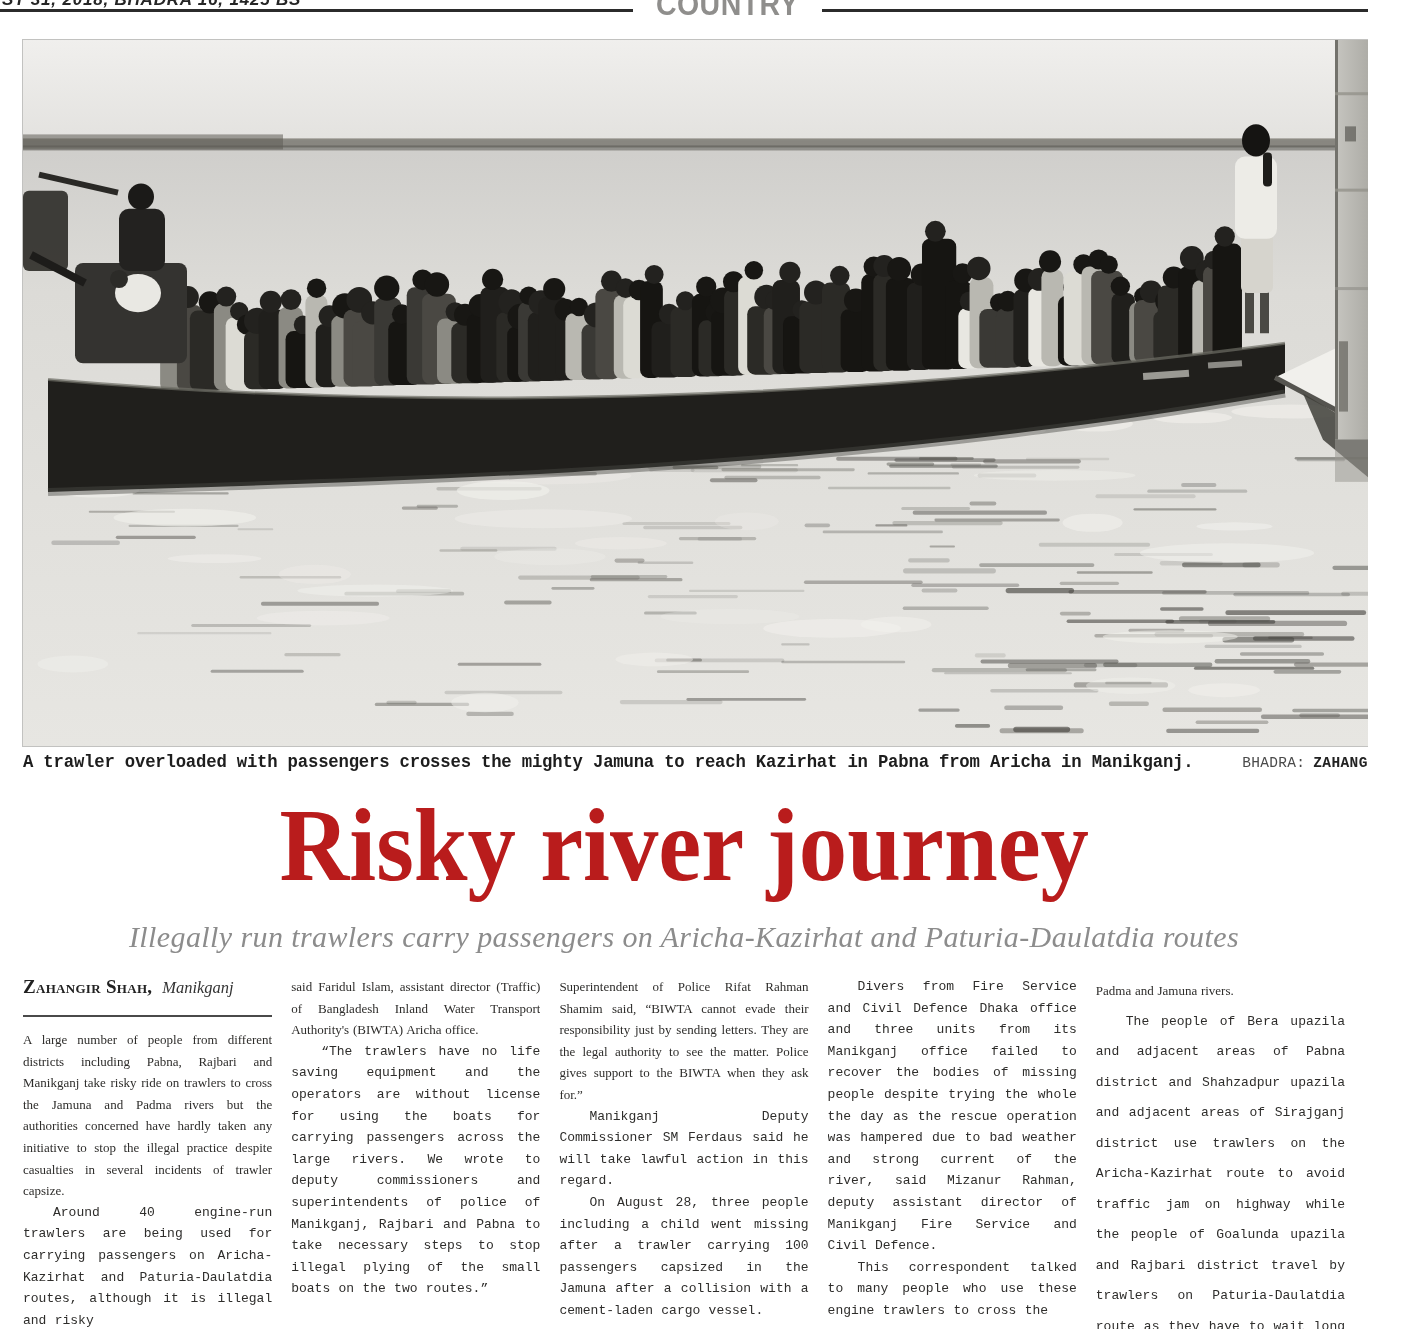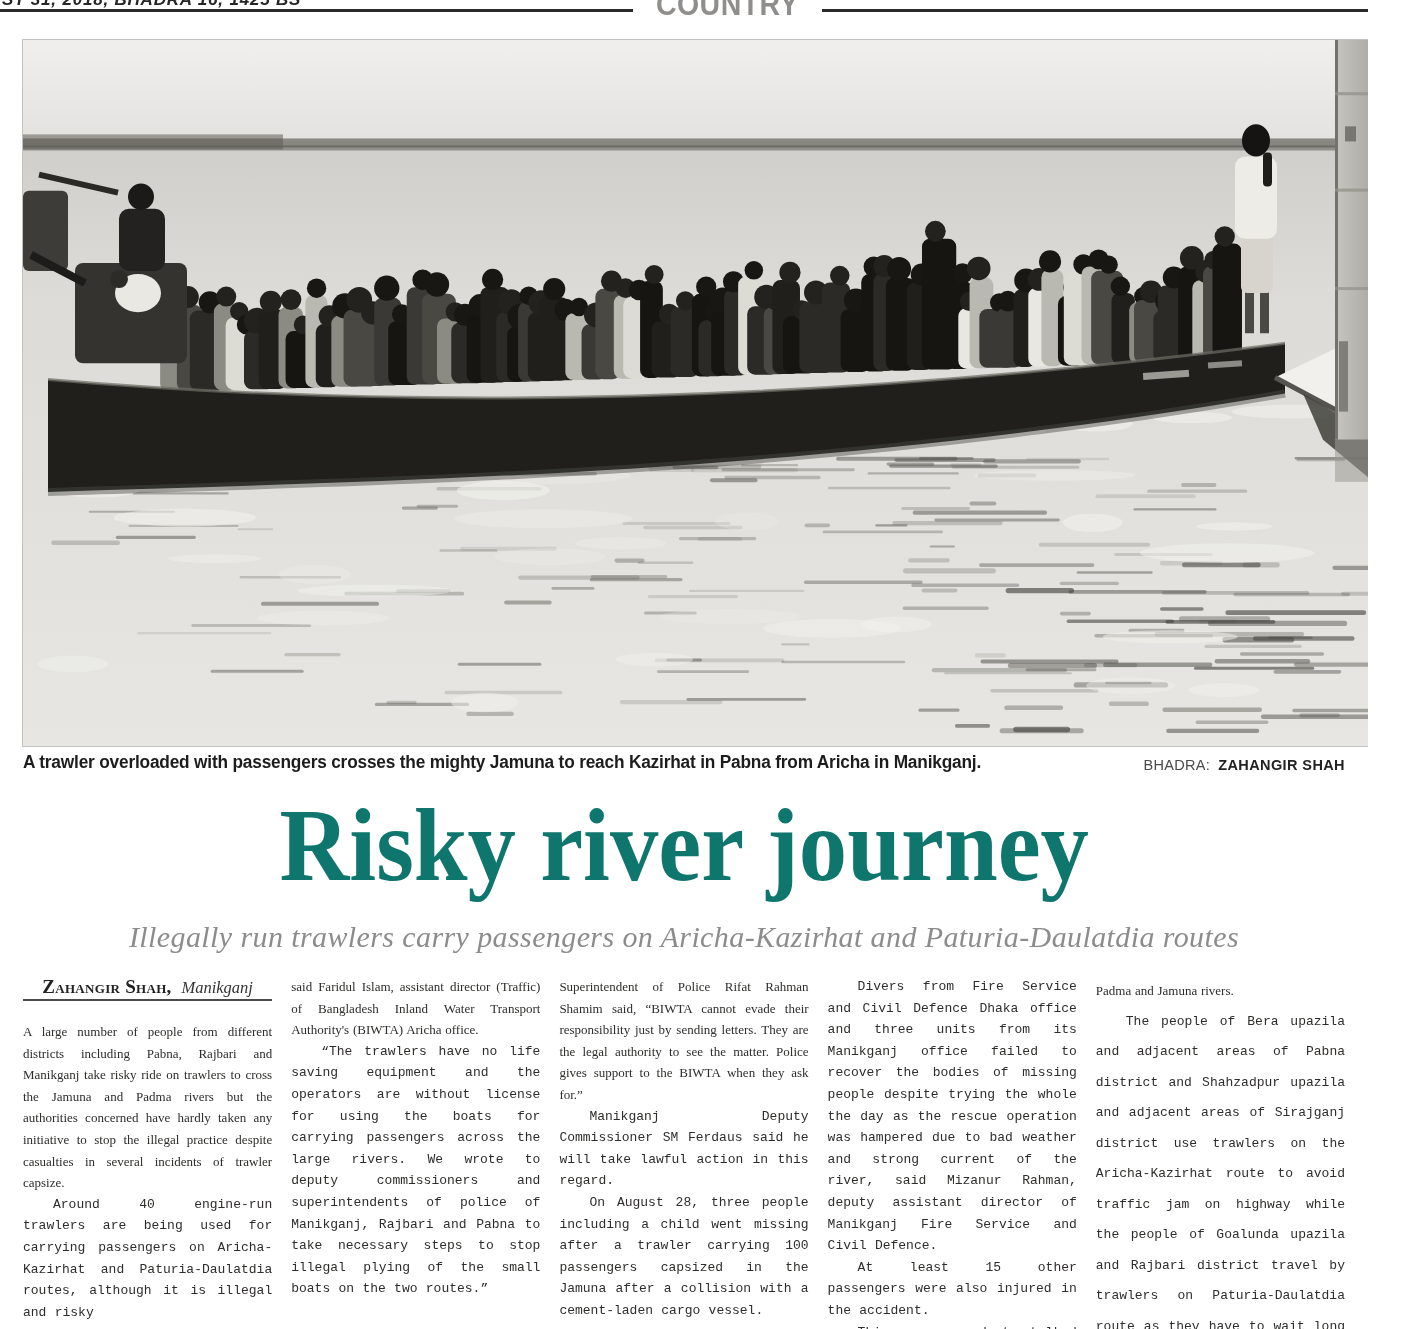--- a/index.html
+++ b/index.html
@@ -24,54 +24,54 @@
   }
   
   .photo{
     position:absolute;top:40px;left:23px;width:1365px;height:706px;margin:0;
     outline:1px solid #c2c2c0;background:#e4e3e0;overflow:hidden;
   }
   .photo svg{display:block;width:100%;height:100%;}
   
   .caption-row{
     position:absolute;top:752px;left:23px;right:23px;
-    display:flex;justify-content:space-between;align-items:flex-end;
-    font-family:Liberation Sans, sans-serif;
+    display:flex;justify-content:space-between;align-items:center;
+    font-family:Liberation Mono, monospace;
   }
   .caption{
     margin:0;font-weight:bold;font-size:18px;color:#1d1d1d;letter-spacing:-.2px;
     transform:scaleX(.96);transform-origin:left top;white-space:nowrap;
   }
   .credit{margin:2px 0 0 0;font-size:14.5px;color:#4a4a4a;white-space:nowrap;letter-spacing:.3px;}
   .credit b{color:#222;margin-left:8px;letter-spacing:.4px;}
   
   .headline{
     position:absolute;top:788px;left:0;right:0;margin:0;text-align:center;
-    font-size:104px;font-weight:bold;color:#0f766e;line-height:1.1;
+    font-size:104px;font-weight:bold;color:#b91c1c;line-height:1.1;
   }
   .headline>span{display:inline-block;transform:scaleX(.93);transform-origin:center;}
   .subheadline{
     position:absolute;top:920px;left:0;right:0;margin:0;text-align:center;
     font-style:italic;font-weight:normal;font-size:30px;color:#8c8c8c;letter-spacing:.4px;
   }
   
   .columns{
     position:absolute;top:976px;left:23px;right:23px;bottom:0;
     display:grid;grid-template-columns:repeat(5,1fr);gap:19px;overflow:hidden;
   }
   .col{overflow:hidden;}
   .col p{
     margin:0;font-size:13px;line-height:21.6px;color:#2e2d2b;
     text-align:justify;word-spacing:.5px;
   }
   .col p.indent{text-indent:30px;font-family:Liberation Mono, monospace;}
   .col[data-col="4"] p{line-height:30.5px;}
   .byline{
-    padding-bottom:1px;margin-bottom:20px;border-bottom:2px solid #4a4a4a;
-    font-size:19px;color:#222;white-space:nowrap;text-align:center;
+    padding-bottom:17px;margin-bottom:12px;border-bottom:2px solid #4a4a4a;
+    font-size:19px;color:#222;white-space:nowrap;
   }
   .byline-author{font-variant:small-caps;font-weight:bold;letter-spacing:.3px;}
   .byline-loc{font-style:italic;font-size:16.5px;margin-left:5px;color:#333;}
 </style>
 </head>
 <body>
 
 <div class="page">
 
   <header class="masthead">
@@ -529,21 +529,20 @@
         <p class="">said Faridul Islam, assistant director (Traffic) of Bangladesh Inland Water Transport Authority's (BIWTA) Aricha office.</p>
         <p class="indent">“The trawlers have no life saving equipment and the operators are without license for using the boats for carrying passengers across the large rivers. We wrote to deputy commissioners and superintendents of police of Manikganj, Rajbari and Pabna to take necessary steps to stop illegal plying of the small boats on the two routes.”</p>
       </div>
     <div class="col" data-col="2">
         <p class="">Superintendent of Police Rifat Rahman Shamim said, “BIWTA cannot evade their responsibility just by sending letters. They are the legal authority to see the matter. Police gives support to the BIWTA when they ask for.”</p>
         <p class="indent">Manikganj Deputy Commissioner SM Ferdaus said he will take lawful action in this regard.</p>
         <p class="indent">On August 28, three people including a child went missing after a trawler carrying 100 passengers capsized in the Jamuna after a collision with a cement-laden cargo vessel.</p>
       </div>
     <div class="col" data-col="3">
         <p class="indent">Divers from Fire Service and Civil Defence Dhaka office and three units from its Manikganj office failed to recover the bodies of missing people despite trying the whole the day as the rescue operation was hampered due to bad weather and strong current of the river, said Mizanur Rahman, deputy assistant director of Manikganj Fire Service and Civil Defence.</p>
-        <p class="indent">At least 15 other passengers were also injured in the accident.</p>
         <p class="indent">This correspondent talked to many people who use these engine trawlers to cross the</p>
       </div>
     <div class="col" data-col="4">
         <p class="">Padma and Jamuna rivers.</p>
         <p class="indent">The people of Bera upazila and adjacent areas of Pabna district and Shahzadpur upazila and adjacent areas of Sirajganj district use trawlers on the Aricha-Kazirhat route to avoid traffic jam on highway while the people of Goalunda upazila and Rajbari district travel by trawlers on Paturia-Daulatdia route as they have to wait long time for boarding ferryboats and launches.</p>
       </div>
   </section>
 
 </div>
 

